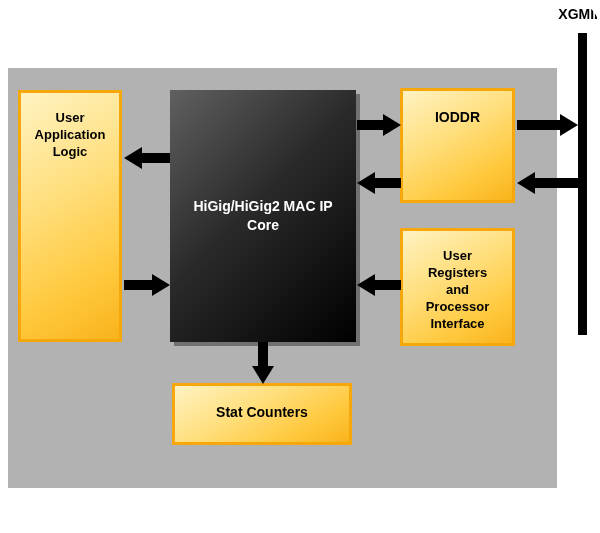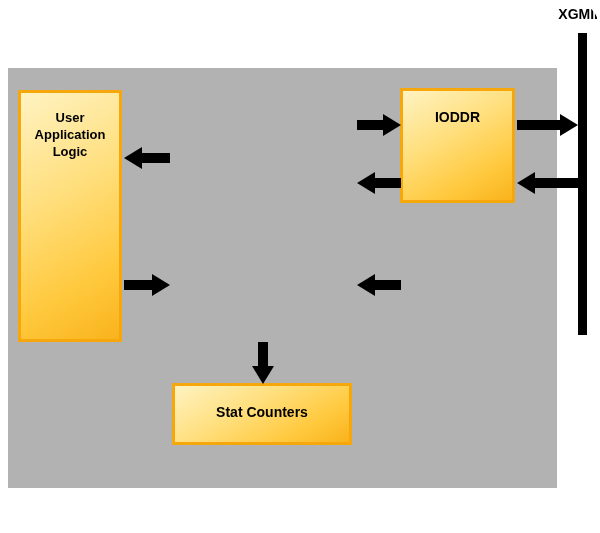--- a/index.html
+++ b/index.html
@@ -119,25 +119,31 @@
 
   <div class="gray-panel"></div>
 
   <div class="label-xgmii">XGMII</div>
   <div class="xgmii-bar"></div>
 
   <div class="block block-user-app">
     <span>User Application Logic</span>
   </div>
 
+  <div class="block-mac">
+    <span>HiGig/HiGig2 MAC IP Core</span>
+  </div>
 
   <div class="block block-ioddr">
     <span>IODDR</span>
   </div>
 
+  <div class="block block-user-regs">
+    <span>User Registers and Processor Interface</span>
+  </div>
 
   <div class="block block-stat">
     <span>Stat Counters</span>
   </div>
 
 
   <div>
     <div class="shaft-h" style="left:357px; top:120px; width:28px;"></div>
     <div class="head-right" style="left:383px; top:114px;"></div>
   </div>

